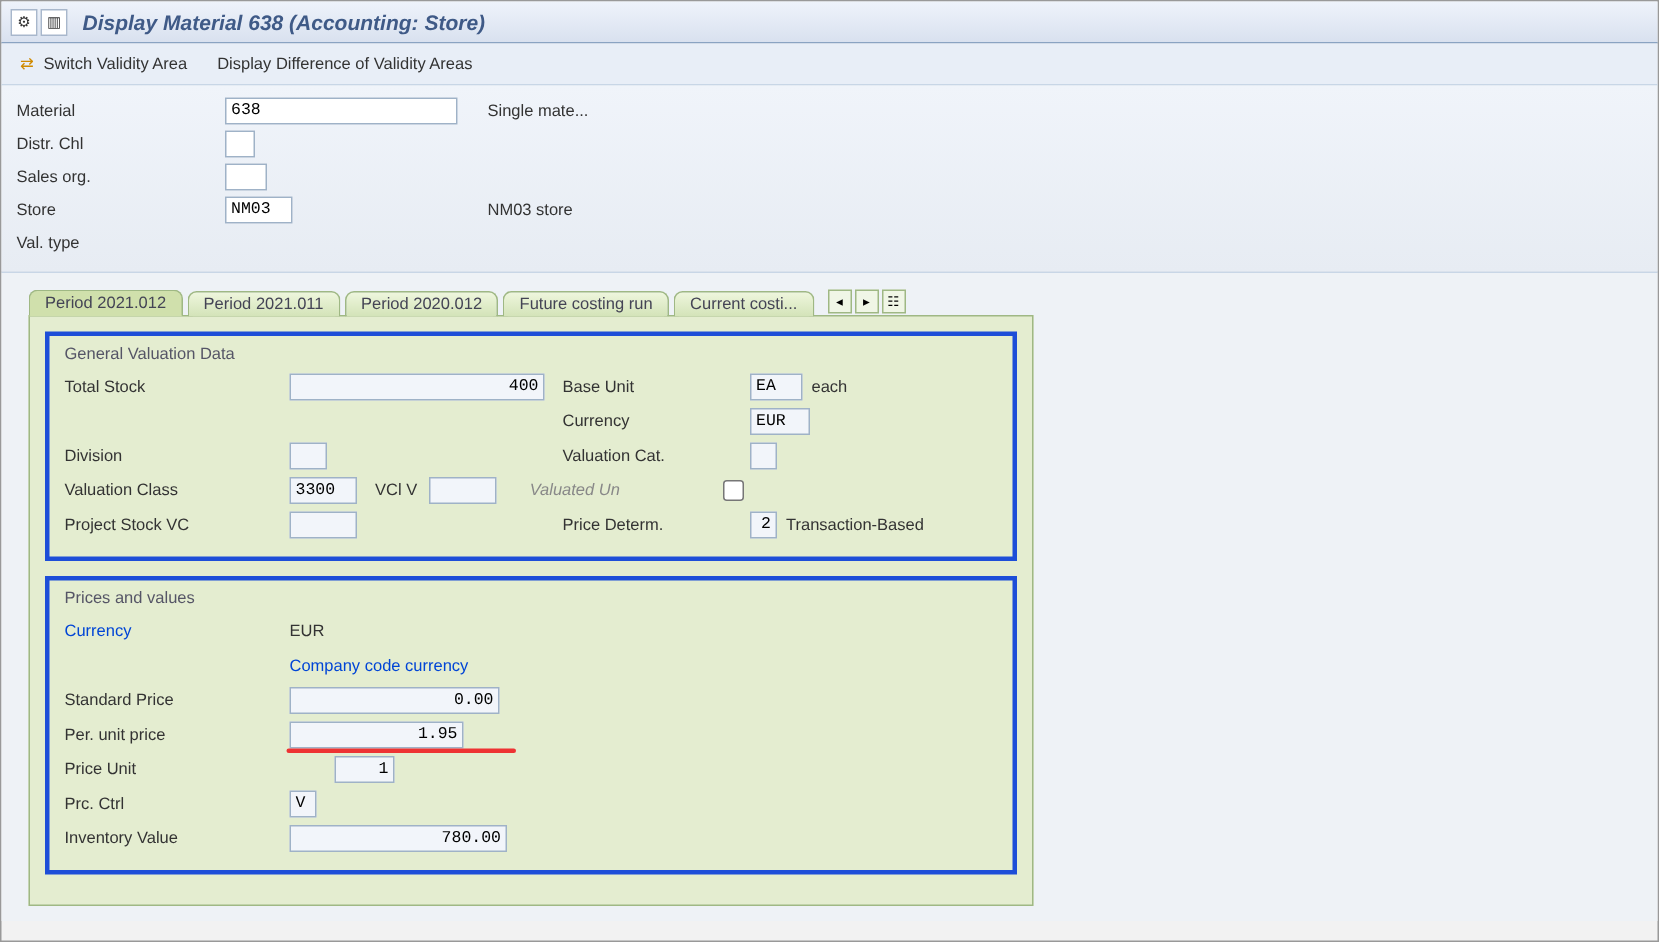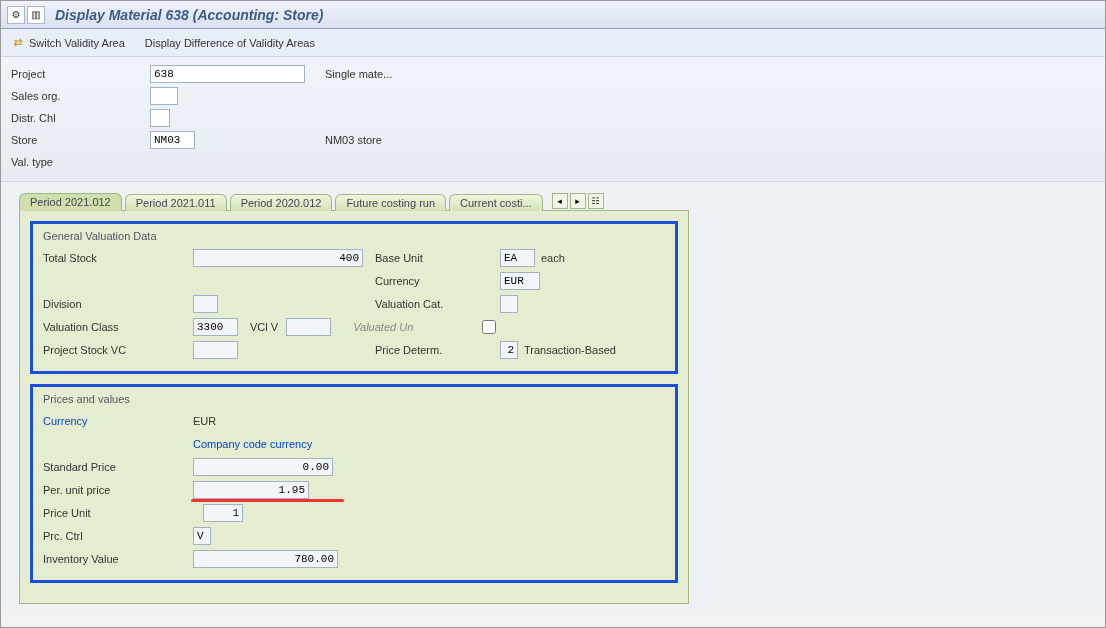--- a/index.html
+++ b/index.html
@@ -78,32 +78,32 @@
       <span class="tool-icon">⇄</span>
       <span>Switch Validity Area</span>
     </div>
     <div class="tool-item">
       <span>Display Difference of Validity Areas</span>
     </div>
   </div>
 
   <div class="org-area">
     <div class="org-row">
-      <div class="org-label">Project</div>
+      <div class="org-label">Material</div>
       <input class="org-input mid" value="638" style="">
       <span style="width:10px"></span>
       <span class="org-text">Single mate...</span>
     </div>
     <div class="org-row">
+      <div class="org-label">Distr. Chl</div>
+      <input class="org-input small" style="width: 20px;" value="">
+    </div>
+    <div class="org-row">
       <div class="org-label">Sales org.</div>
       <input class="org-input small" style="width: 28px;" value="">
-    </div>
-    <div class="org-row">
-      <div class="org-label">Distr. Chl</div>
-      <input class="org-input small" style="width: 20px;" value="">
     </div>
     <div class="org-row">
       <div class="org-label">Store</div>
       <input class="org-input small" style="width: 45px;" value="NM03">
       <span style="width:120px"></span>
       <span class="org-text">NM03 store</span>
     </div>
     <div class="org-row">
       <div class="org-label">Val. type</div>
     </div>
@@ -221,21 +221,21 @@
         <div class="form-row">
           <div class="fcol" style="width:150px">
               <span class="flab">Per. unit price</span>
             </div>
           <span class="underline-red" style="display:inline-block">
             <input class="sap ro ri" style="width: 116px;" value="1.95">
           </span>
         </div>
 
         <div class="form-row">
-          <div class="fcol" style="width:160px">
+          <div class="fcol" style="width:180px">
               <span class="flab">Price Unit</span>
             </div>
           <input class="sap ro ri" style="width: 40px;" value="1">
         </div>
 
         <div class="form-row">
           <div class="fcol" style="width:150px">
               <span class="flab">Prc. Ctrl</span>
             </div>
           <input class="sap ro" style="width: 18px;" value="V">

